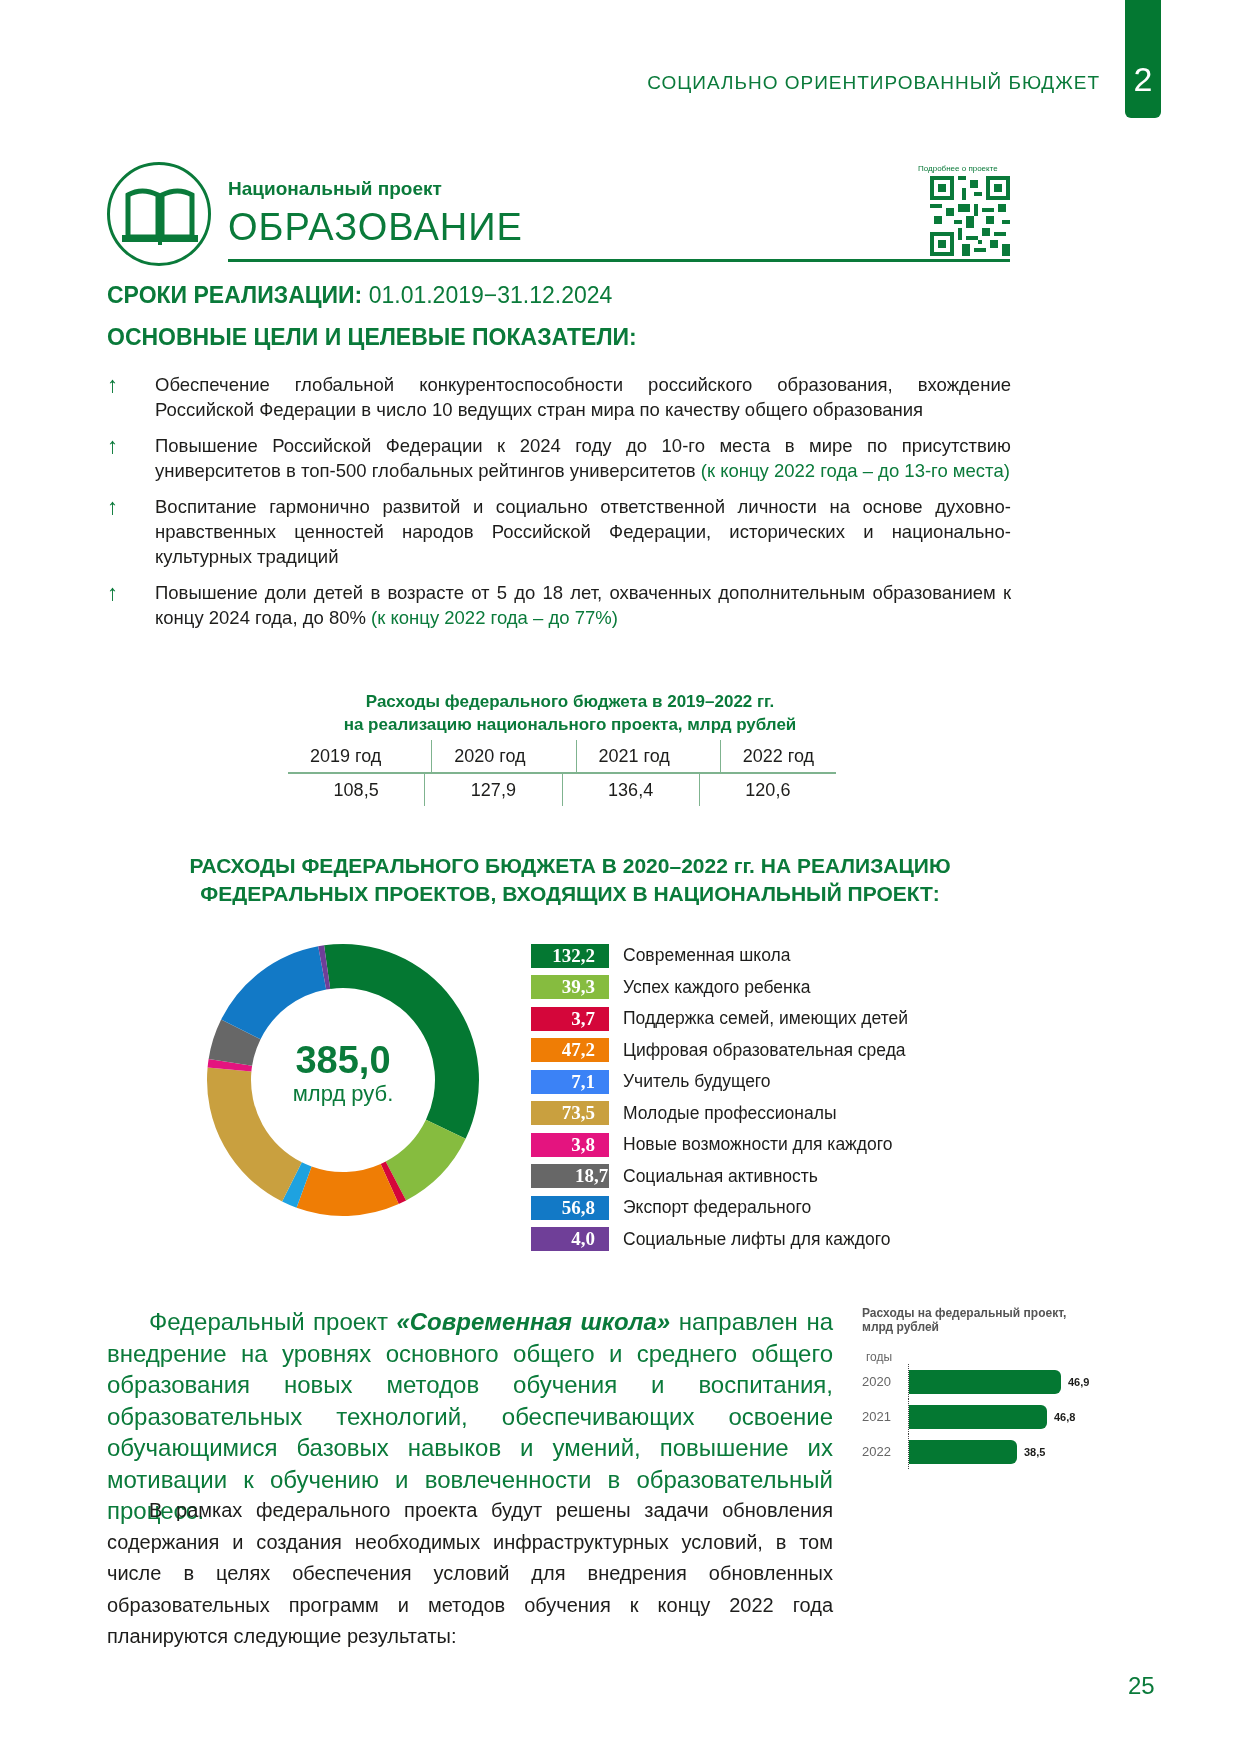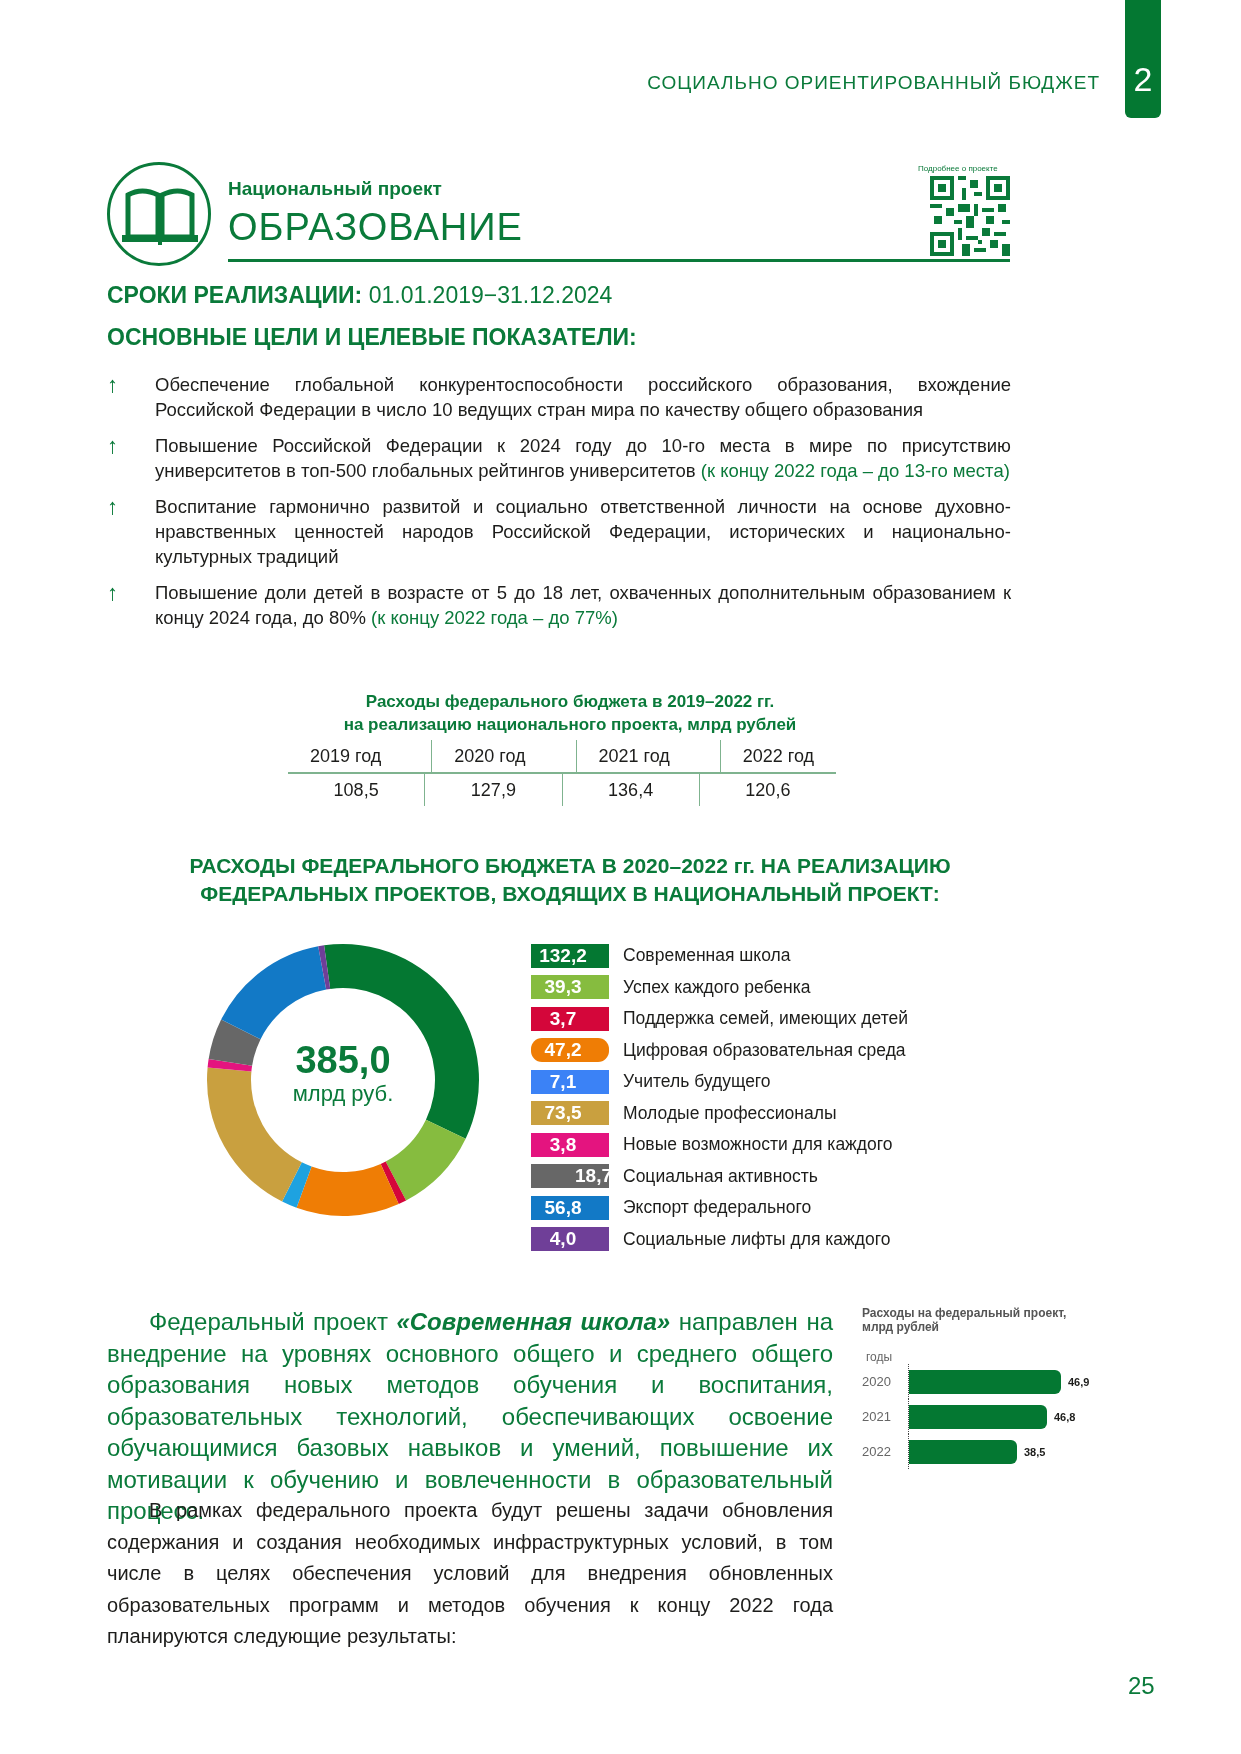--- a/index.html
+++ b/index.html
@@ -37,21 +37,21 @@
 
   .chart-h { left: 140px; top: 852px; width: 860px; text-align: center; font-size: 21px; font-weight: bold; color: #0a7a3a; line-height: 28px; }
 
   .donut { left: 203px; top: 940px; width: 280px; height: 280px; }
   .donut-center { left: 203px; top: 1040px; width: 280px; text-align: center; color: #0a7a3a; }
   .donut-center .big { font-size: 38px; font-weight: bold; line-height: 40px; }
   .donut-center .unit { font-size: 22px; line-height: 28px; }
 
   .legend { left: 531px; top: 940px; }
   .leg-row { display: flex; align-items: center; height: 31.5px; }
-  .leg-val { width: 78px; height: 24px; color: #fff; font-size: 19px; text-align: center; padding-right: 14px; line-height: 24px; font-weight: bold; }
+  .leg-val { width: 78px; height: 24px; color: #fff; font-size: 19px; text-align: right; padding-right: 14px; line-height: 24px; font-weight: bold; font-family: Liberation Serif, serif; }
   .leg-lbl { margin-left: 14px; font-size: 17.5px; }
 
   .para1 { left: 107px; top: 1306px; width: 726px; font-size: 24px; line-height: 31.5px; color: #0a7a3a; text-align: justify; text-indent: 42px; }
   .para1 b { font-style: italic; }
   .para2 { left: 107px; top: 1495px; width: 726px; font-size: 20px; line-height: 31.5px; text-align: justify; text-indent: 42px; }
 
   .bc-title { left: 862px; top: 1306px; font-size: 12px; font-weight: bold; color: #555; line-height: 14px; }
   .bc-years { left: 866px; top: 1350px; font-size: 12px; color: #666; }
   .bc { left: 862px; top: 1364px; width: 260px; }
   .bc-row { display: flex; align-items: center; height: 35px; }
@@ -192,21 +192,21 @@
     </div>
     <div class="leg-row">
       <div class="leg-val" style="background: rgb(134, 188, 63);">39,3</div>
       <div class="leg-lbl">Успех каждого ребенка</div>
     </div>
     <div class="leg-row">
       <div class="leg-val" style="background: rgb(212, 6, 58);">3,7</div>
       <div class="leg-lbl">Поддержка семей, имеющих детей</div>
     </div>
     <div class="leg-row">
-      <div class="leg-val" style="background: rgb(239, 125, 5); border-radius: 11px;">47,2</div>
+      <div class="leg-val" style="background: rgb(239, 125, 5);">47,2</div>
       <div class="leg-lbl">Цифровая образовательная среда</div>
     </div>
     <div class="leg-row">
       <div class="leg-val" style="background: #3b82f6;">7,1</div>
       <div class="leg-lbl">Учитель будущего</div>
     </div>
     <div class="leg-row">
       <div class="leg-val" style="background: rgb(201, 160, 63);">73,5</div>
       <div class="leg-lbl">Молодые профессионалы</div>
     </div>

